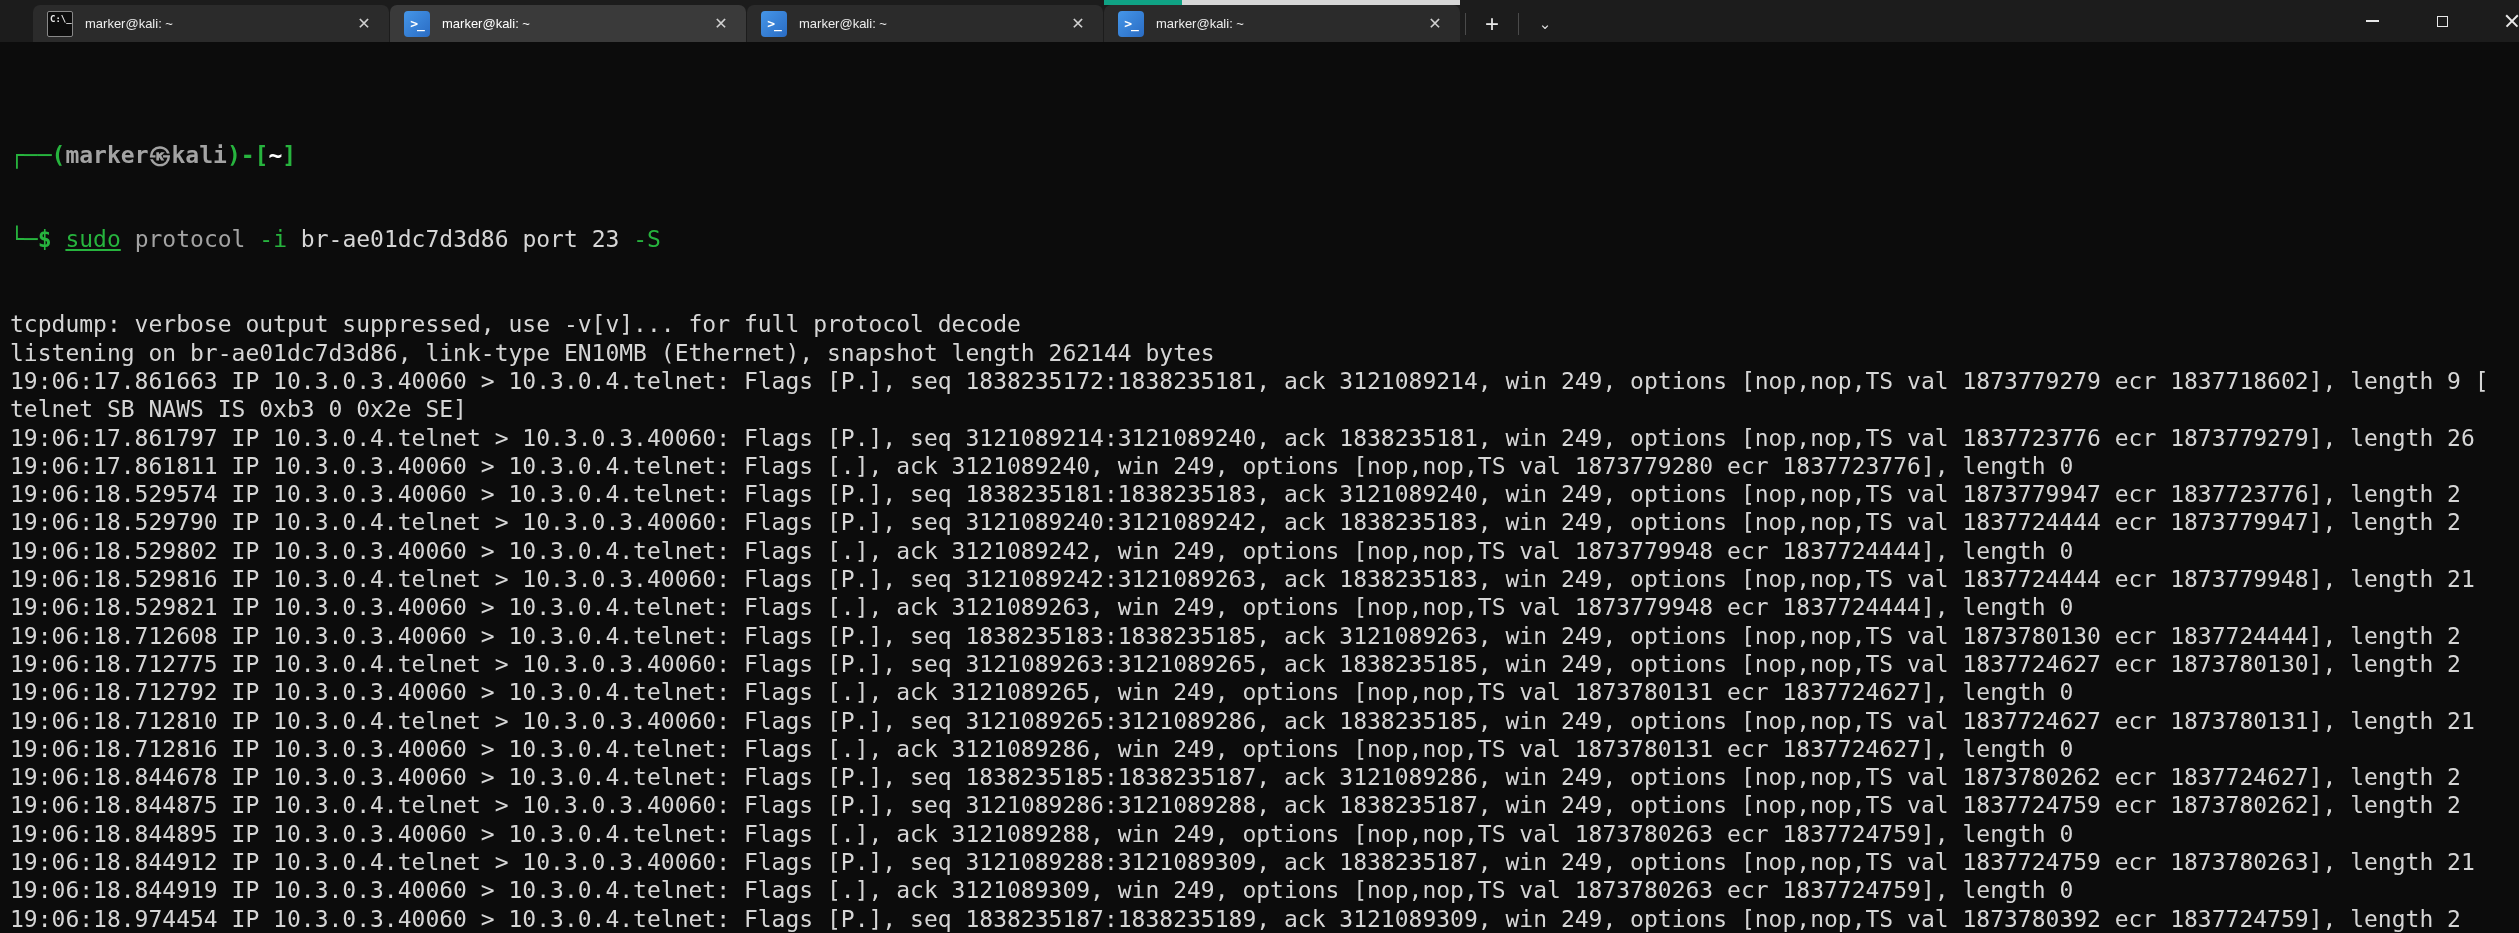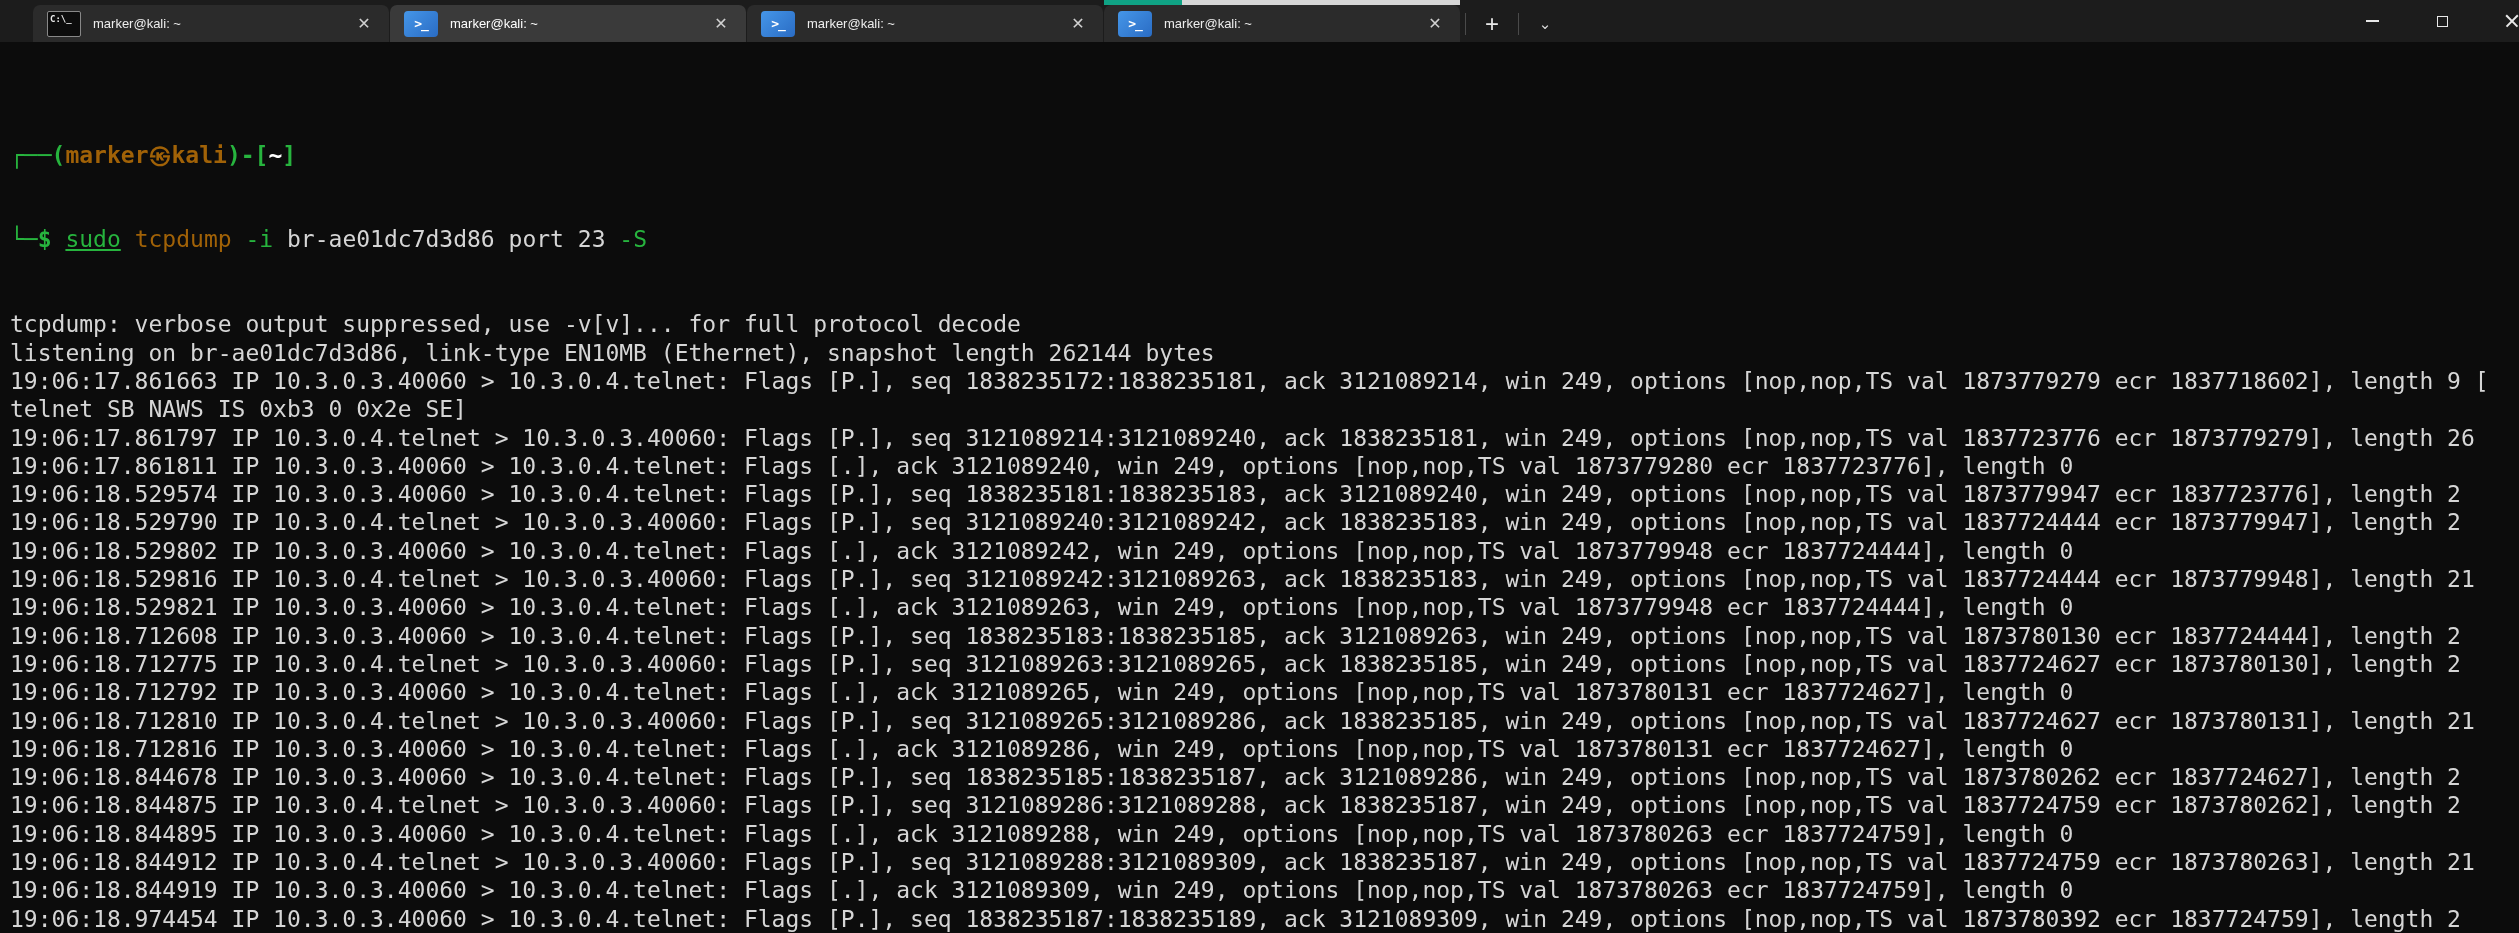--- a/index.html
+++ b/index.html
@@ -29,21 +29,21 @@
     border-radius: 7px 7px 0 0;
     display: flex;
     align-items: center;
     padding: 0 10px 0 14px;
     margin-right: 1px;
     cursor: default;
   }
   .tab.active { background: #3a3a3a; }
   .tab-icon {
     flex: none;
-    width: 34px; height: 26px;
+    width: 26px; height: 26px;
     margin-right: 12px;
     font-family: "DejaVu Sans Mono", monospace;
     font-weight: bold;
     display: flex; align-items: center; justify-content: center;
     border-radius: 4px;
     overflow: hidden;
   }
   .tab-icon.cmd {
     background: #0c0c0c;
     border: 1px solid #888;
@@ -134,21 +134,21 @@
     padding: 42px 0 0 10px;
     font-family: "DejaVu Sans Mono", monospace;
     font-size: 23px;
     line-height: 28.3px;
     color: #d6d6d6;
     white-space: pre;
     overflow: hidden;
   }
   .term-line { height: 28.3px; white-space: pre; }
   .c-green { color: #27b43e; }
-  .c-blue  { color: #a16207; }
+  .c-blue  { color: #a3a3a3; }
   .c-white { color: #ffffff; }
   .c-fg    { color: #d6d6d6; text-align: right; }
   .b { font-weight: bold; }
   .u { text-decoration: underline; }
 </style>
 </head>
 <body>
 
 <div class="titlebar">
   <div class="drag-spacer"></div>
@@ -198,15 +198,15 @@
       <span class="glyph-close-wrap">
         <span class="glyph-close-l1"></span>
           <span class="glyph-close-l2"></span>
       </span>
     </div>
   </div>
 </div>
 
 <div class="terminal">
   <div class="term-line"><span class="c-green b">┌──(</span><span class="c-blue b">marker㉿kali</span><span class="c-green b">)-[</span><span class="c-white b">~</span><span class="c-green b">]</span></div>
-  <div class="term-line"><span class="c-green b">└─</span><span class="c-green b">$ </span><span class="c-green u">sudo</span><span class="c-fg"> </span><span class="c-blue">tcpdump</span><span class="c-fg"> </span><span class="c-green">-i</span><span class="c-fg"> br-ae01dc7d3d86 port 23 </span><span class="c-green">-S</span></div>
+  <div class="term-line"><span class="c-green b">└─</span><span class="c-green b">$ </span><span class="c-green u">sudo</span><span class="c-fg"> </span><span class="c-blue">protocol</span><span class="c-fg"> </span><span class="c-green">-i</span><span class="c-fg"> br-ae01dc7d3d86 port 23 </span><span class="c-green">-S</span></div>
   <div><div class="term-line">tcpdump: verbose output suppressed, use -v[v]... for full protocol decode</div><div class="term-line">listening on br-ae01dc7d3d86, link-type EN10MB (Ethernet), snapshot length 262144 bytes</div><div class="term-line">19:06:17.861663 IP 10.3.0.3.40060 &gt; 10.3.0.4.telnet: Flags [P.], seq 1838235172:1838235181, ack 3121089214, win 249, options [nop,nop,TS val 1873779279 ecr 1837718602], length 9 [</div><div class="term-line">telnet SB NAWS IS 0xb3 0 0x2e SE]</div><div class="term-line">19:06:17.861797 IP 10.3.0.4.telnet &gt; 10.3.0.3.40060: Flags [P.], seq 3121089214:3121089240, ack 1838235181, win 249, options [nop,nop,TS val 1837723776 ecr 1873779279], length 26</div><div class="term-line">19:06:17.861811 IP 10.3.0.3.40060 &gt; 10.3.0.4.telnet: Flags [.], ack 3121089240, win 249, options [nop,nop,TS val 1873779280 ecr 1837723776], length 0</div><div class="term-line">19:06:18.529574 IP 10.3.0.3.40060 &gt; 10.3.0.4.telnet: Flags [P.], seq 1838235181:1838235183, ack 3121089240, win 249, options [nop,nop,TS val 1873779947 ecr 1837723776], length 2</div><div class="term-line">19:06:18.529790 IP 10.3.0.4.telnet &gt; 10.3.0.3.40060: Flags [P.], seq 3121089240:3121089242, ack 1838235183, win 249, options [nop,nop,TS val 1837724444 ecr 1873779947], length 2</div><div class="term-line">19:06:18.529802 IP 10.3.0.3.40060 &gt; 10.3.0.4.telnet: Flags [.], ack 3121089242, win 249, options [nop,nop,TS val 1873779948 ecr 1837724444], length 0</div><div class="term-line">19:06:18.529816 IP 10.3.0.4.telnet &gt; 10.3.0.3.40060: Flags [P.], seq 3121089242:3121089263, ack 1838235183, win 249, options [nop,nop,TS val 1837724444 ecr 1873779948], length 21</div><div class="term-line">19:06:18.529821 IP 10.3.0.3.40060 &gt; 10.3.0.4.telnet: Flags [.], ack 3121089263, win 249, options [nop,nop,TS val 1873779948 ecr 1837724444], length 0</div><div class="term-line">19:06:18.712608 IP 10.3.0.3.40060 &gt; 10.3.0.4.telnet: Flags [P.], seq 1838235183:1838235185, ack 3121089263, win 249, options [nop,nop,TS val 1873780130 ecr 1837724444], length 2</div><div class="term-line">19:06:18.712775 IP 10.3.0.4.telnet &gt; 10.3.0.3.40060: Flags [P.], seq 3121089263:3121089265, ack 1838235185, win 249, options [nop,nop,TS val 1837724627 ecr 1873780130], length 2</div><div class="term-line">19:06:18.712792 IP 10.3.0.3.40060 &gt; 10.3.0.4.telnet: Flags [.], ack 3121089265, win 249, options [nop,nop,TS val 1873780131 ecr 1837724627], length 0</div><div class="term-line">19:06:18.712810 IP 10.3.0.4.telnet &gt; 10.3.0.3.40060: Flags [P.], seq 3121089265:3121089286, ack 1838235185, win 249, options [nop,nop,TS val 1837724627 ecr 1873780131], length 21</div><div class="term-line">19:06:18.712816 IP 10.3.0.3.40060 &gt; 10.3.0.4.telnet: Flags [.], ack 3121089286, win 249, options [nop,nop,TS val 1873780131 ecr 1837724627], length 0</div><div class="term-line">19:06:18.844678 IP 10.3.0.3.40060 &gt; 10.3.0.4.telnet: Flags [P.], seq 1838235185:1838235187, ack 3121089286, win 249, options [nop,nop,TS val 1873780262 ecr 1837724627], length 2</div><div class="term-line">19:06:18.844875 IP 10.3.0.4.telnet &gt; 10.3.0.3.40060: Flags [P.], seq 3121089286:3121089288, ack 1838235187, win 249, options [nop,nop,TS val 1837724759 ecr 1873780262], length 2</div><div class="term-line">19:06:18.844895 IP 10.3.0.3.40060 &gt; 10.3.0.4.telnet: Flags [.], ack 3121089288, win 249, options [nop,nop,TS val 1873780263 ecr 1837724759], length 0</div><div class="term-line">19:06:18.844912 IP 10.3.0.4.telnet &gt; 10.3.0.3.40060: Flags [P.], seq 3121089288:3121089309, ack 1838235187, win 249, options [nop,nop,TS val 1837724759 ecr 1873780263], length 21</div><div class="term-line">19:06:18.844919 IP 10.3.0.3.40060 &gt; 10.3.0.4.telnet: Flags [.], ack 3121089309, win 249, options [nop,nop,TS val 1873780263 ecr 1837724759], length 0</div><div class="term-line">19:06:18.974454 IP 10.3.0.3.40060 &gt; 10.3.0.4.telnet: Flags [P.], seq 1838235187:1838235189, ack 3121089309, win 249, options [nop,nop,TS val 1873780392 ecr 1837724759], length 2</div><div class="term-line">19:06:18.974671 IP 10.3.0.4.telnet &gt; 10.3.0.3.40060: Flags [P.], seq 3121089309:3121089311, ack 1838235189, win 249, options [nop,nop,TS val 1837724888 ecr 1873780392], length 2</div></div>
 </div>
 
 </body></html>

